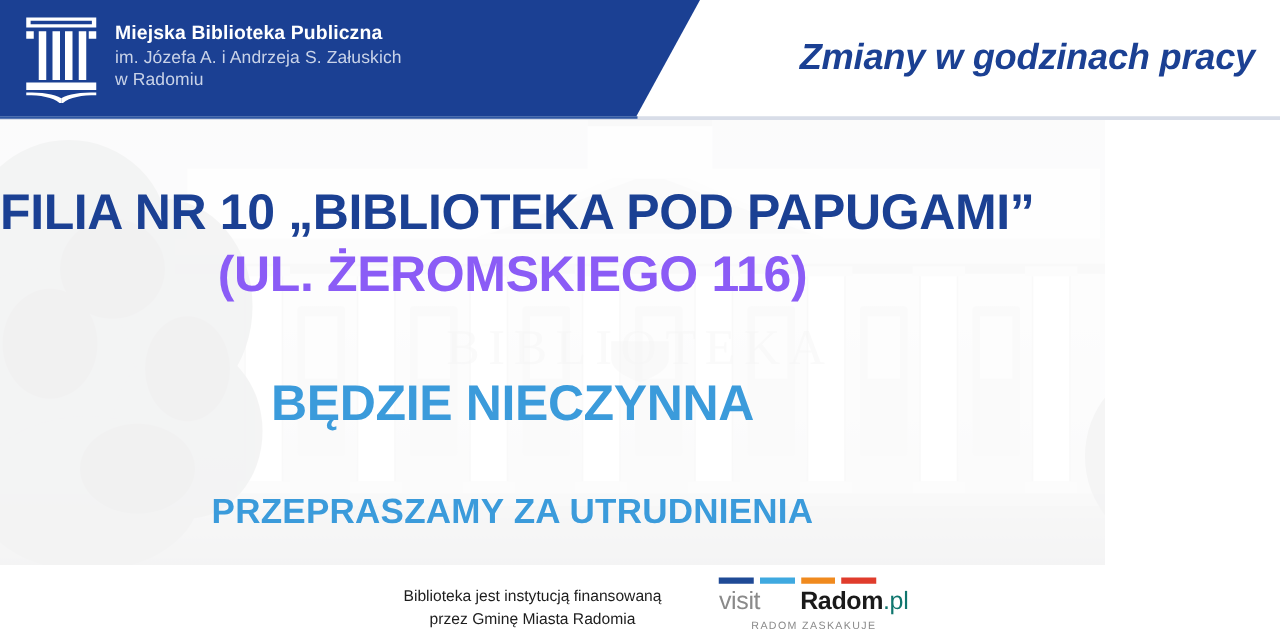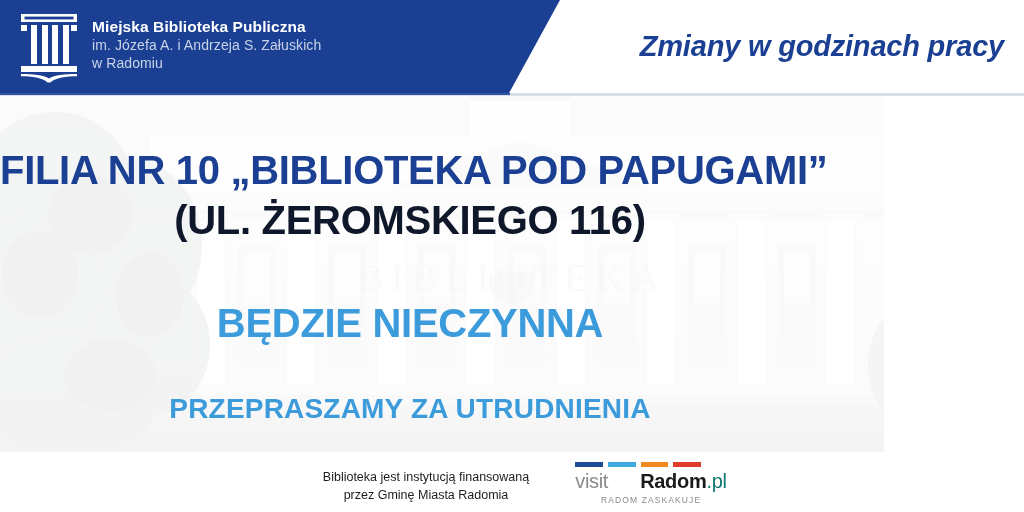--- a/index.html
+++ b/index.html
@@ -131,21 +131,21 @@
     line-height: 1.0;
     white-space: nowrap;
     letter-spacing: -0.3px;
   }
   .l1 {
     position: absolute; left: 0; right: 0; top: 55px;
     font-size: 40px; color: #1B4093;
   }
   .l2 {
     position: absolute; left: 0; right: 0; top: 105px;
-    font-size: 40px; color: #0f172a;
+    font-size: 40px; color: #8b5cf6;
   }
   .l3 {
     position: absolute; left: 0; right: 0; top: 157px;
     font-size: 40px;
   }
   .l3 .hi { color: #3B9BDB; }
   .l3 .lo { color: #1B4093; }
   .l4 {
     position: absolute; left: 0; right: 0; top: 208px;
     font-size: 40px; color: #3B9BDB;

